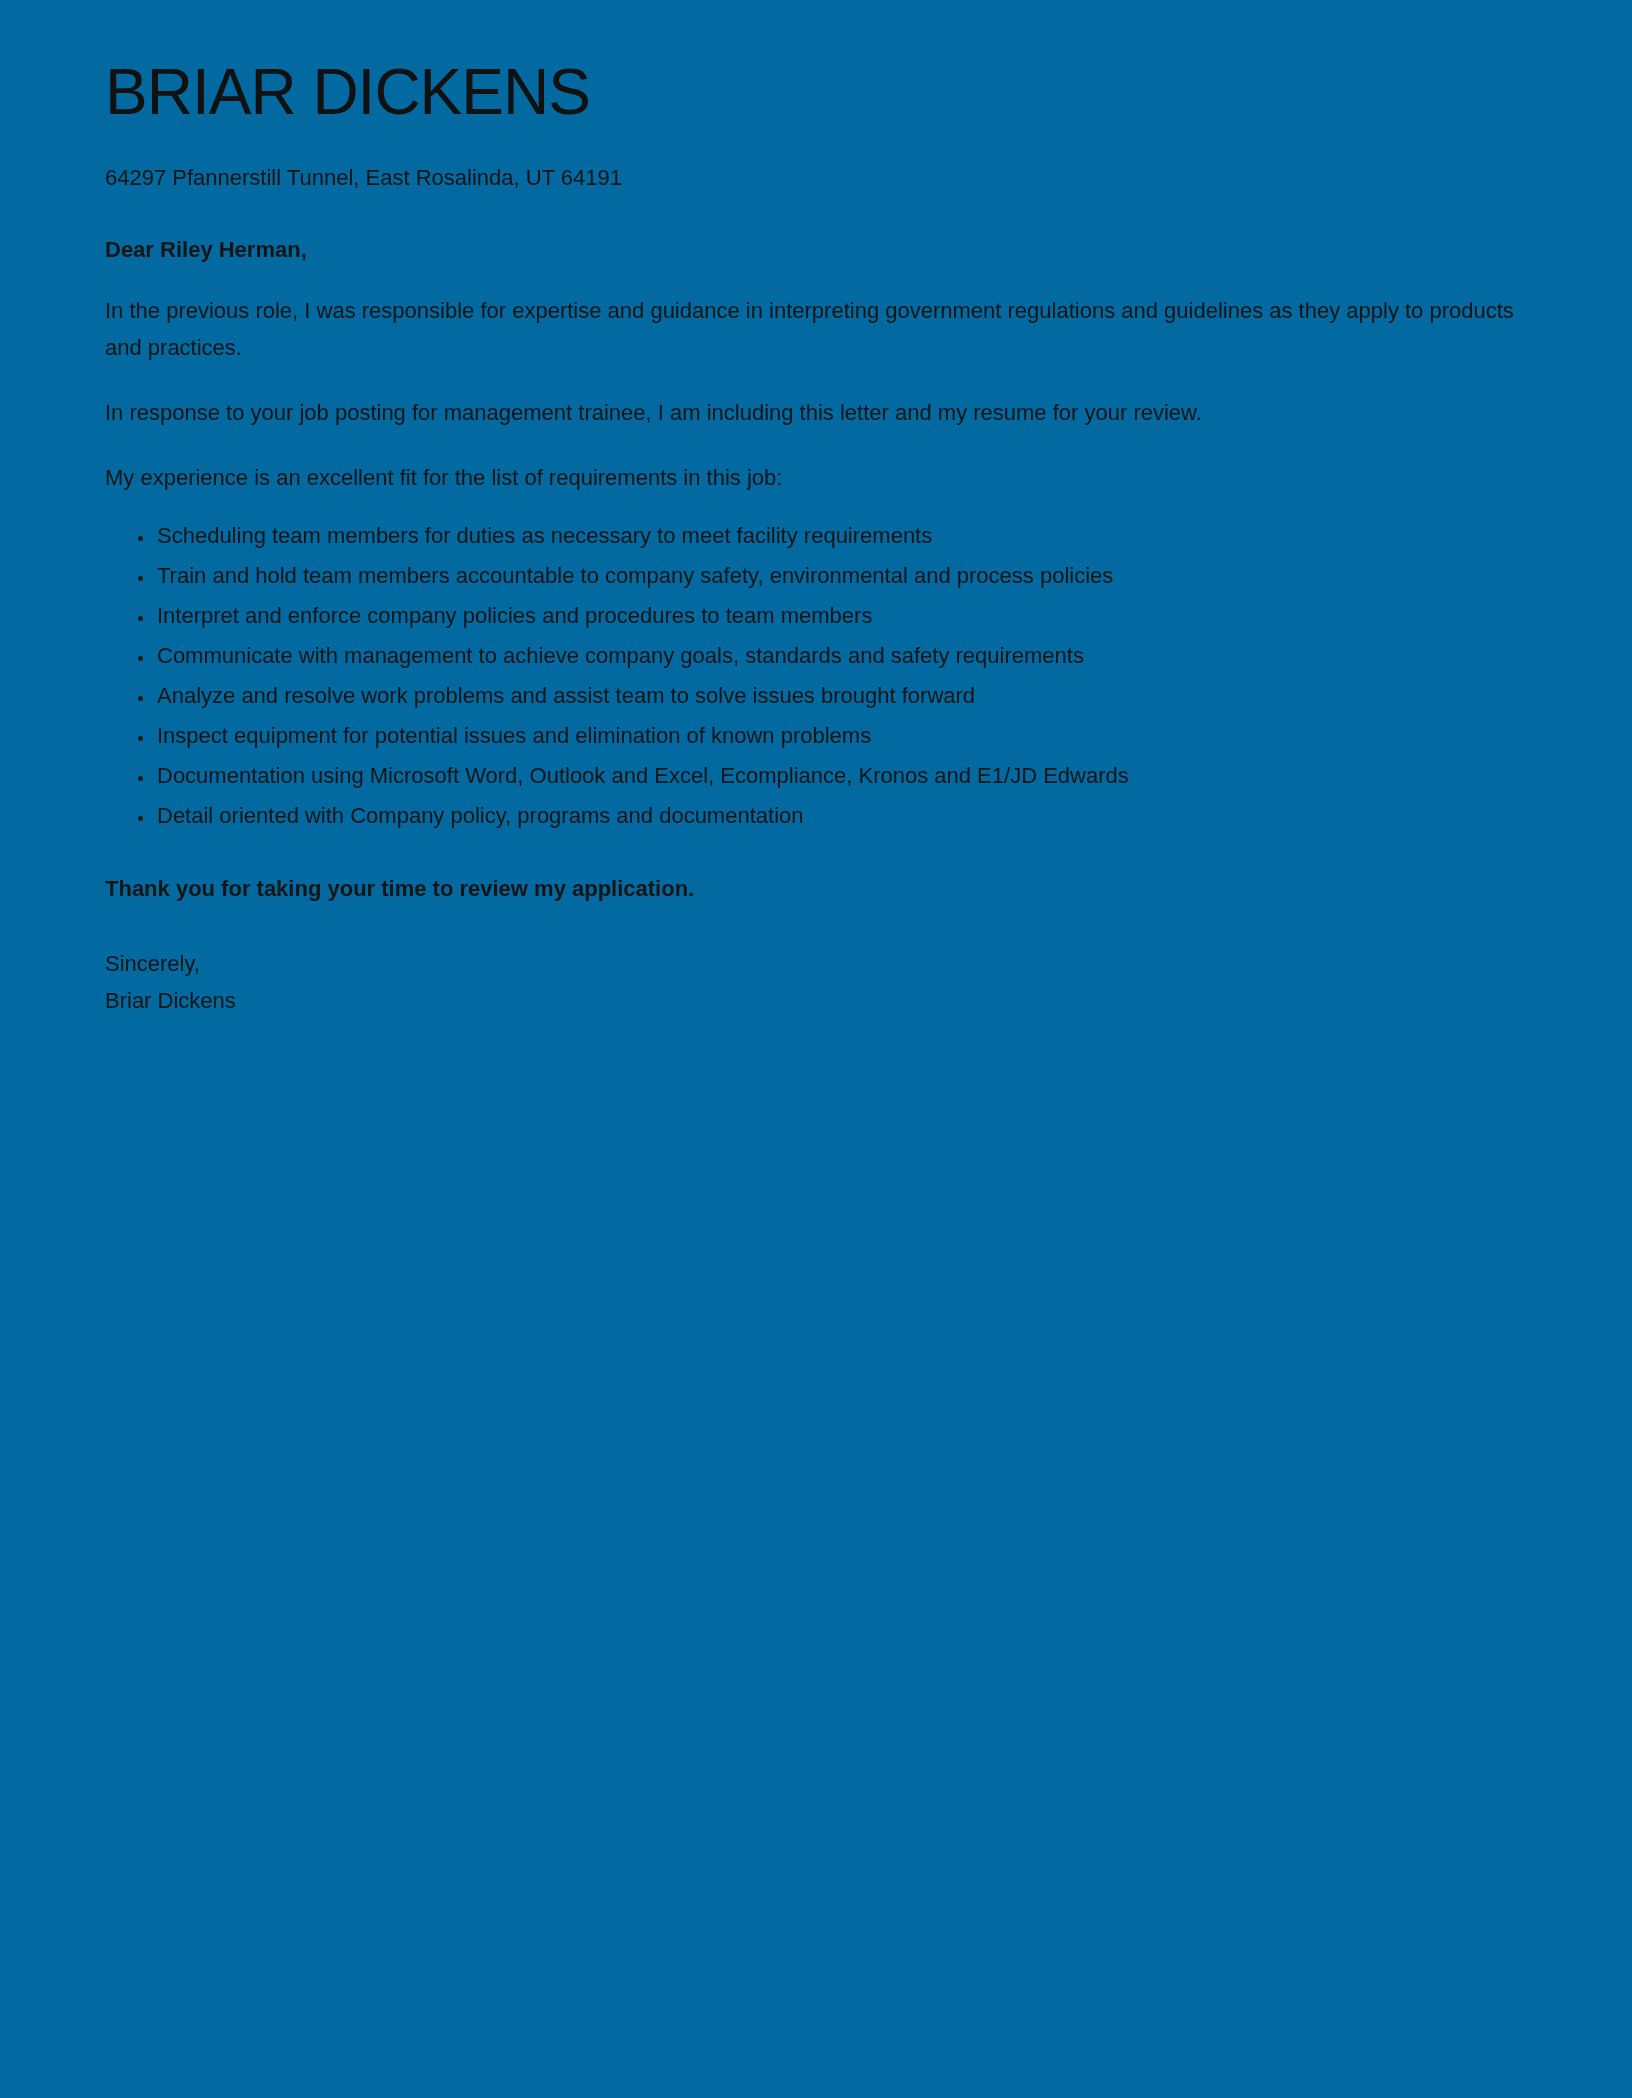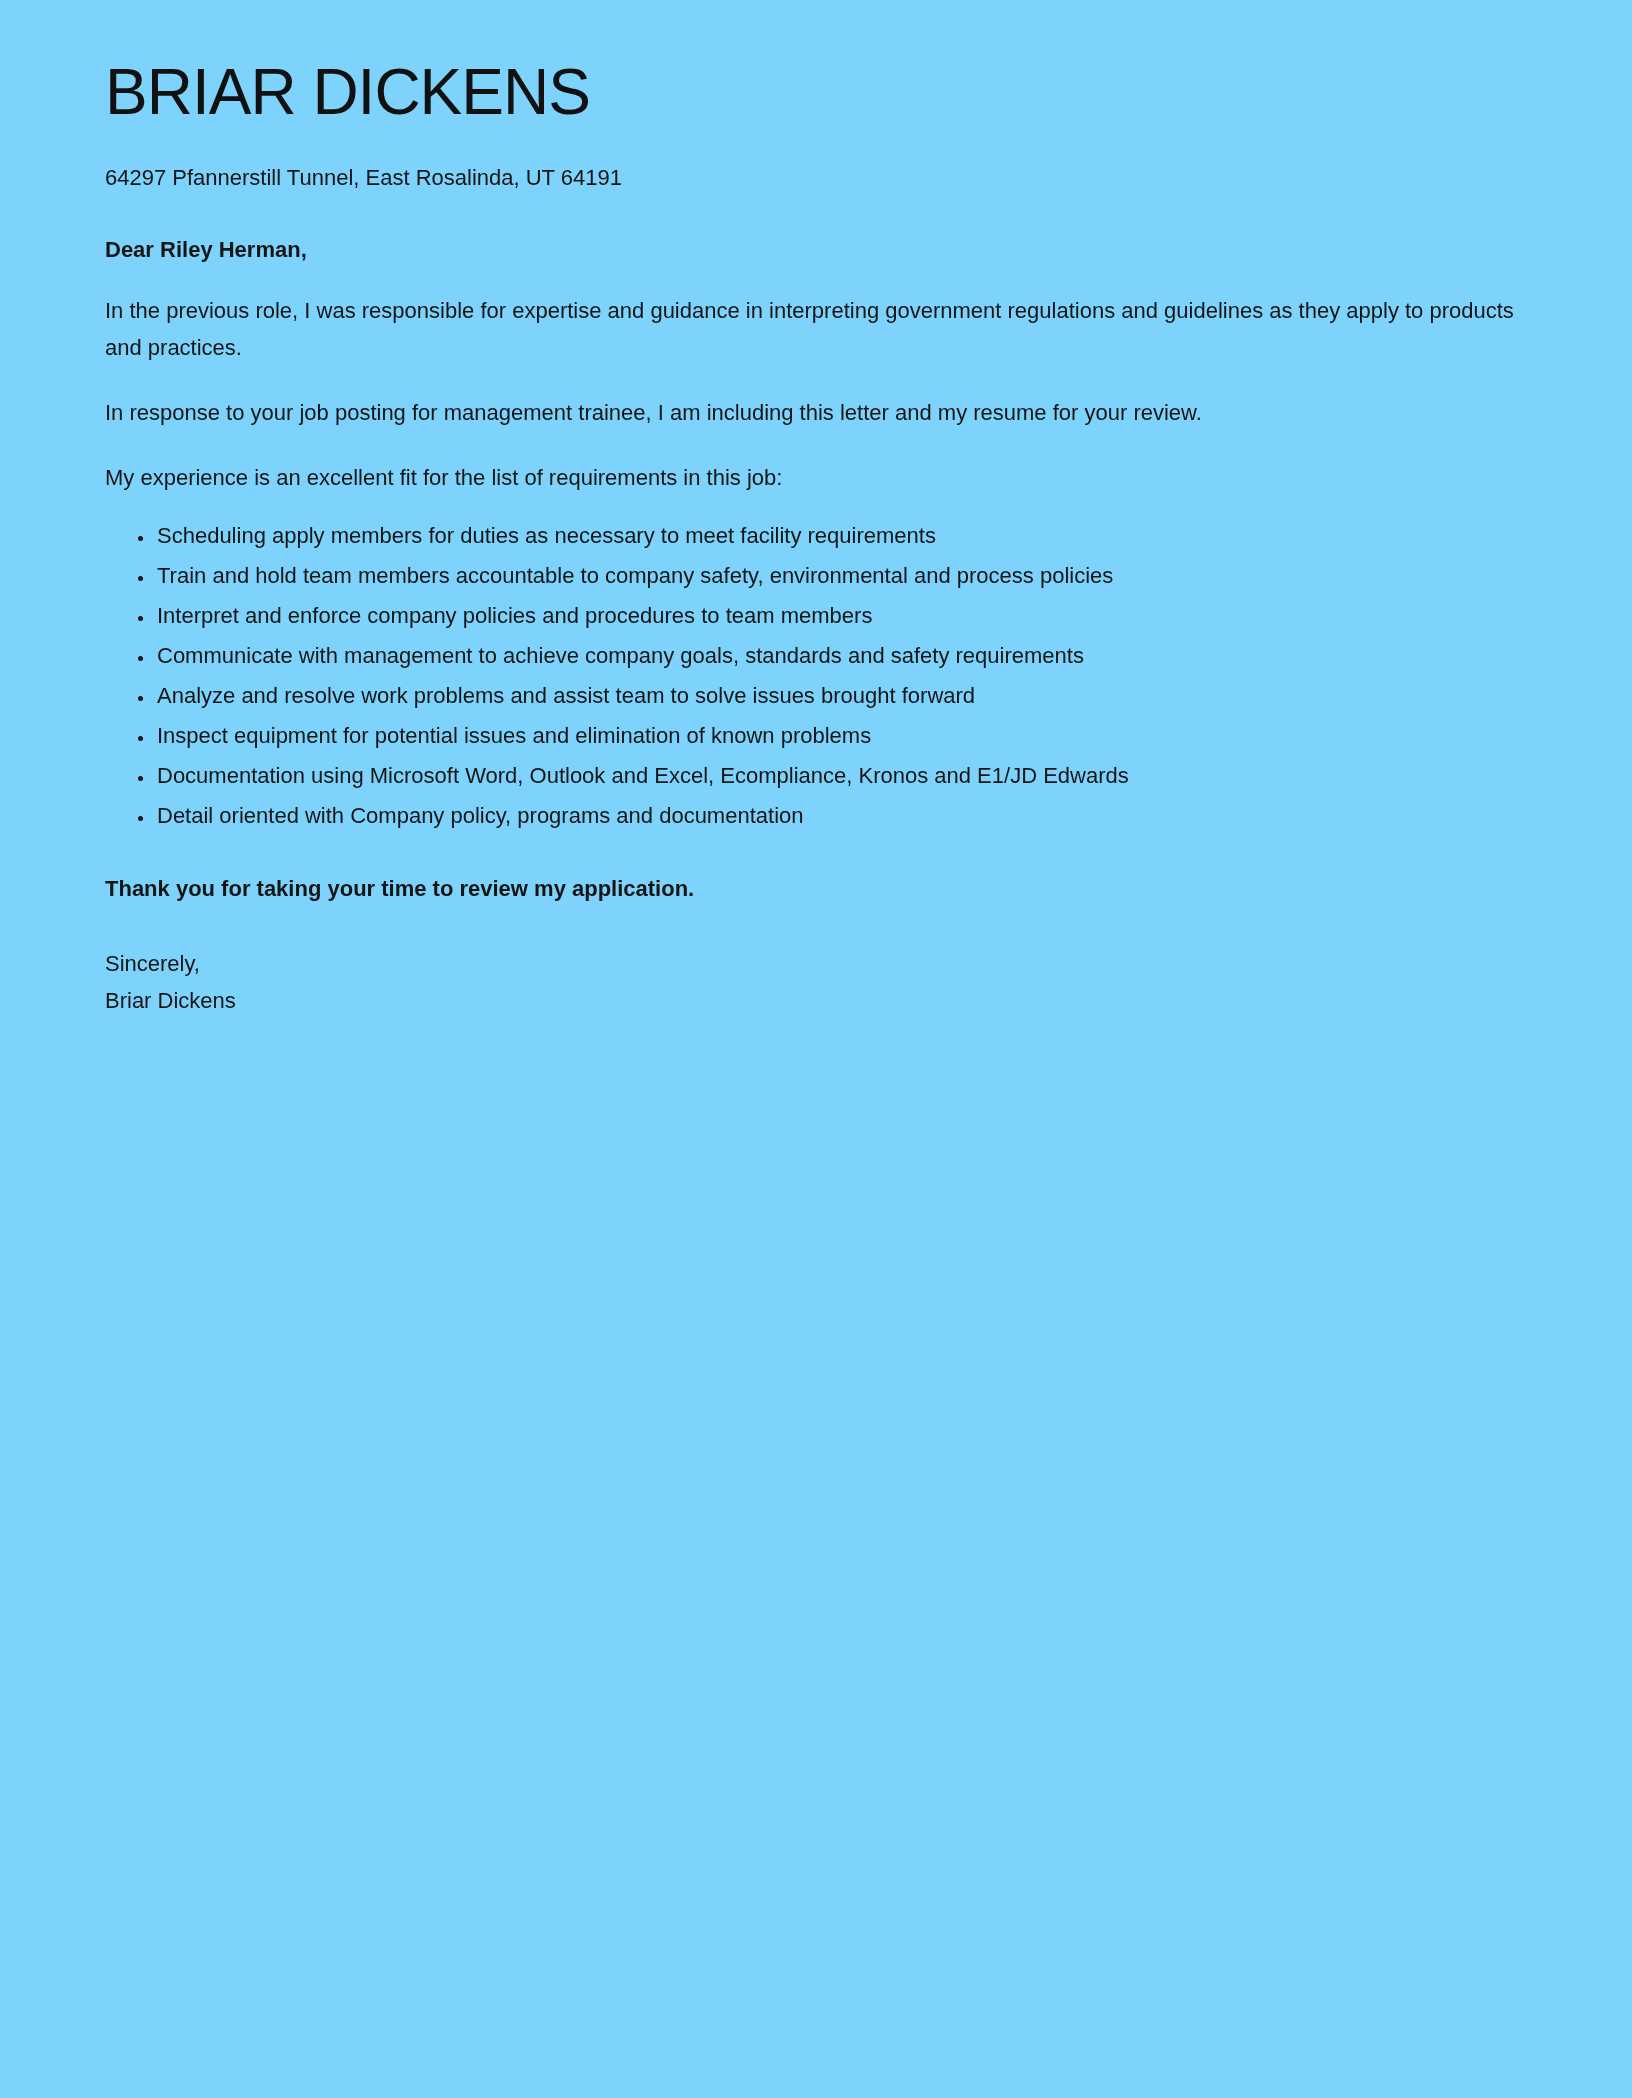--- a/index.html
+++ b/index.html
@@ -12,21 +12,21 @@
     height: 2098px;
     font-family: "Liberation Sans", sans-serif;
     color: #161616;
     -webkit-font-smoothing: antialiased;
   }
   .page {
     box-sizing: border-box;
     width: 1632px;
     height: 2098px;
     padding: 56px 100px 0 105px;
-    background: #7dd3fc;
+    background: #0369a1;
     overflow: hidden;
   }
   .author-name {
     margin: 0;
     font-size: 64px;
     line-height: 1.15;
     font-weight: 500;
     letter-spacing: -1px;
     font-stretch: condensed;
     color: #111111;
@@ -94,21 +94,21 @@
 
   <p class="salutation">Dear Riley Herman,</p>
 
   <p class="para">In the previous role, I was responsible for expertise and guidance in interpreting government regulations and guidelines as they apply to products and practices.</p>
 
   <p class="para">In response to your job posting for management trainee, I am including this letter and my resume for your review.</p>
 
   <p class="para">My experience is an excellent fit for the list of requirements in this job:</p>
 
   <ul class="requirements">
-    <li>Scheduling apply members for duties as necessary to meet facility requirements</li>
+    <li>Scheduling team members for duties as necessary to meet facility requirements</li>
     <li>Train and hold team members accountable to company safety, environmental and process policies</li>
     <li>Interpret and enforce company policies and procedures to team members</li>
     <li>Communicate with management to achieve company goals, standards and safety requirements</li>
     <li>Analyze and resolve work problems and assist team to solve issues brought forward</li>
     <li>Inspect equipment for potential issues and elimination of known problems</li>
     <li>Documentation using Microsoft Word, Outlook and Excel, Ecompliance, Kronos and E1/JD Edwards</li>
     <li>Detail oriented with Company policy, programs and documentation</li>
   </ul>
 
   <p class="thanks">Thank you for taking your time to review my application.</p>

